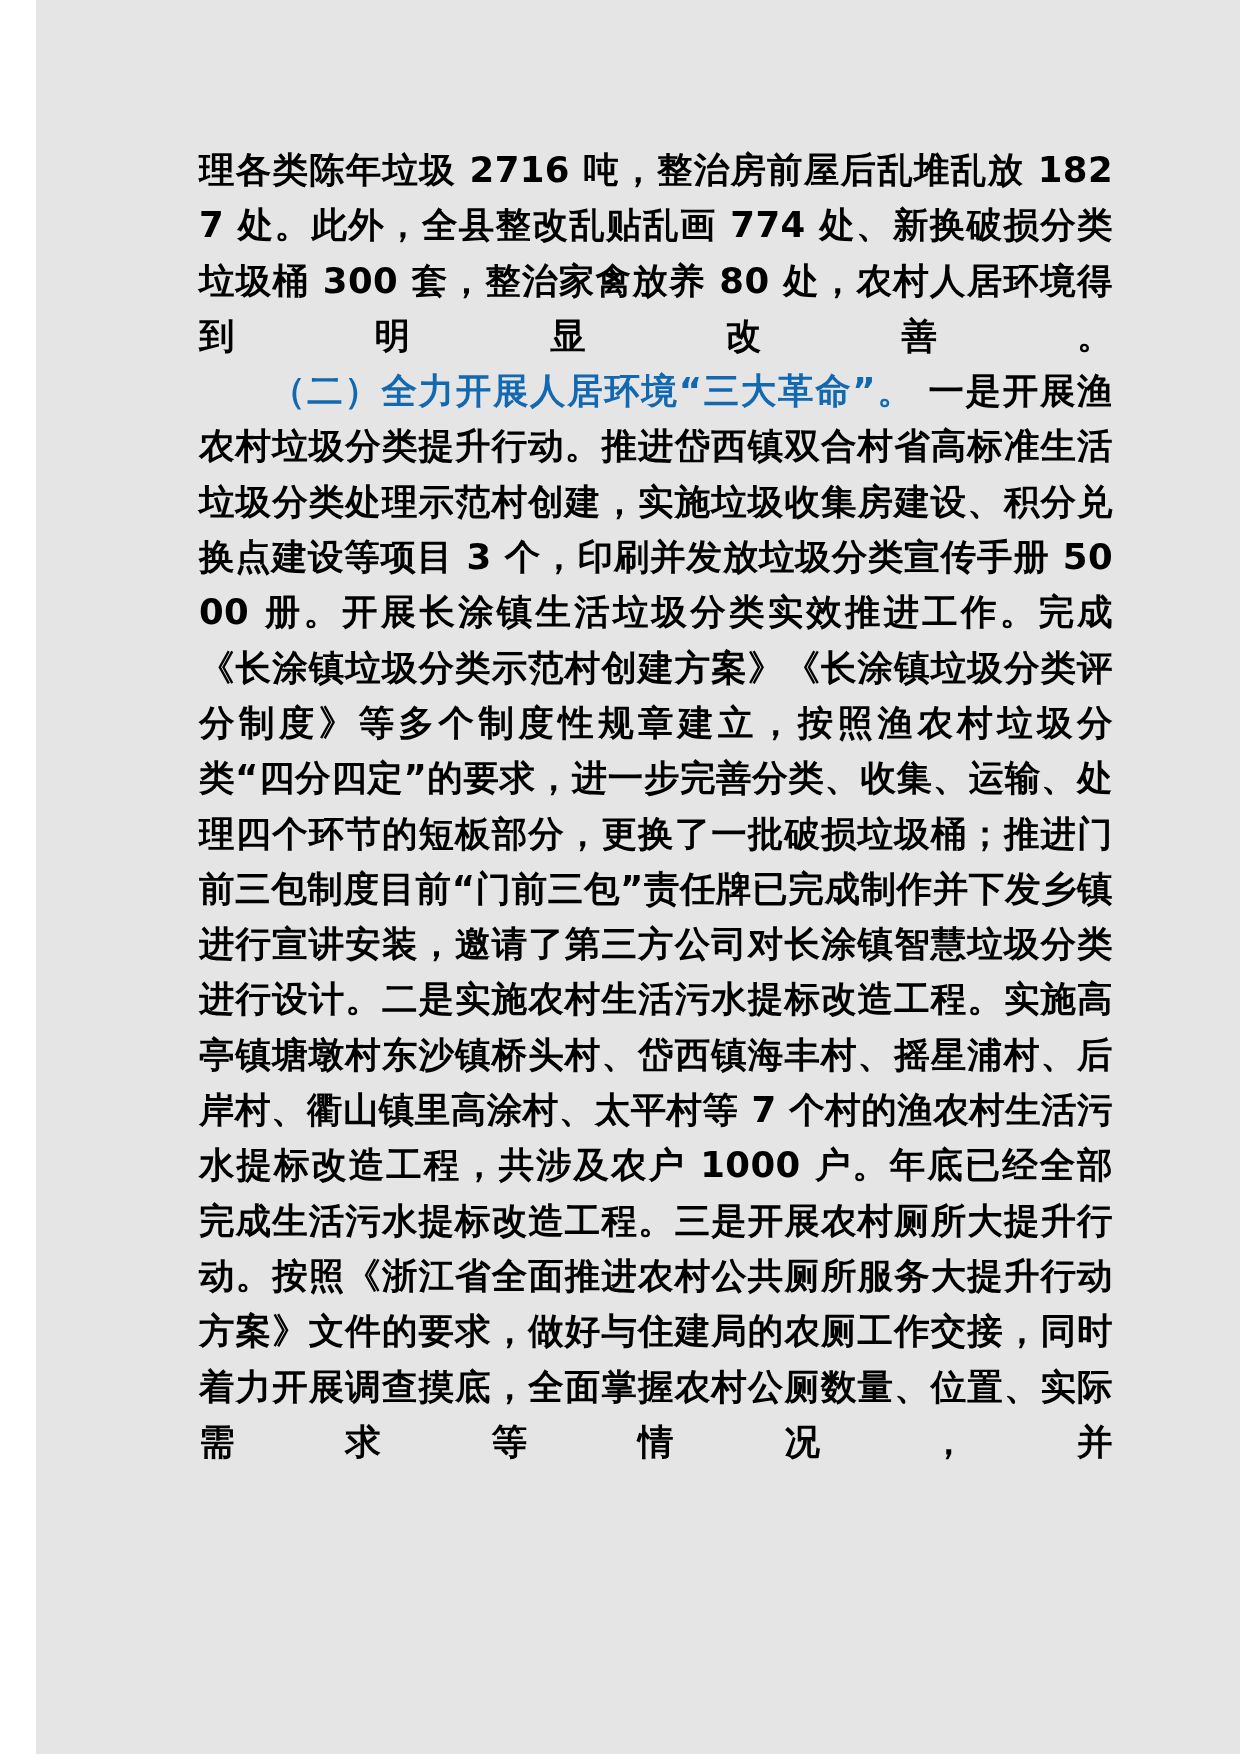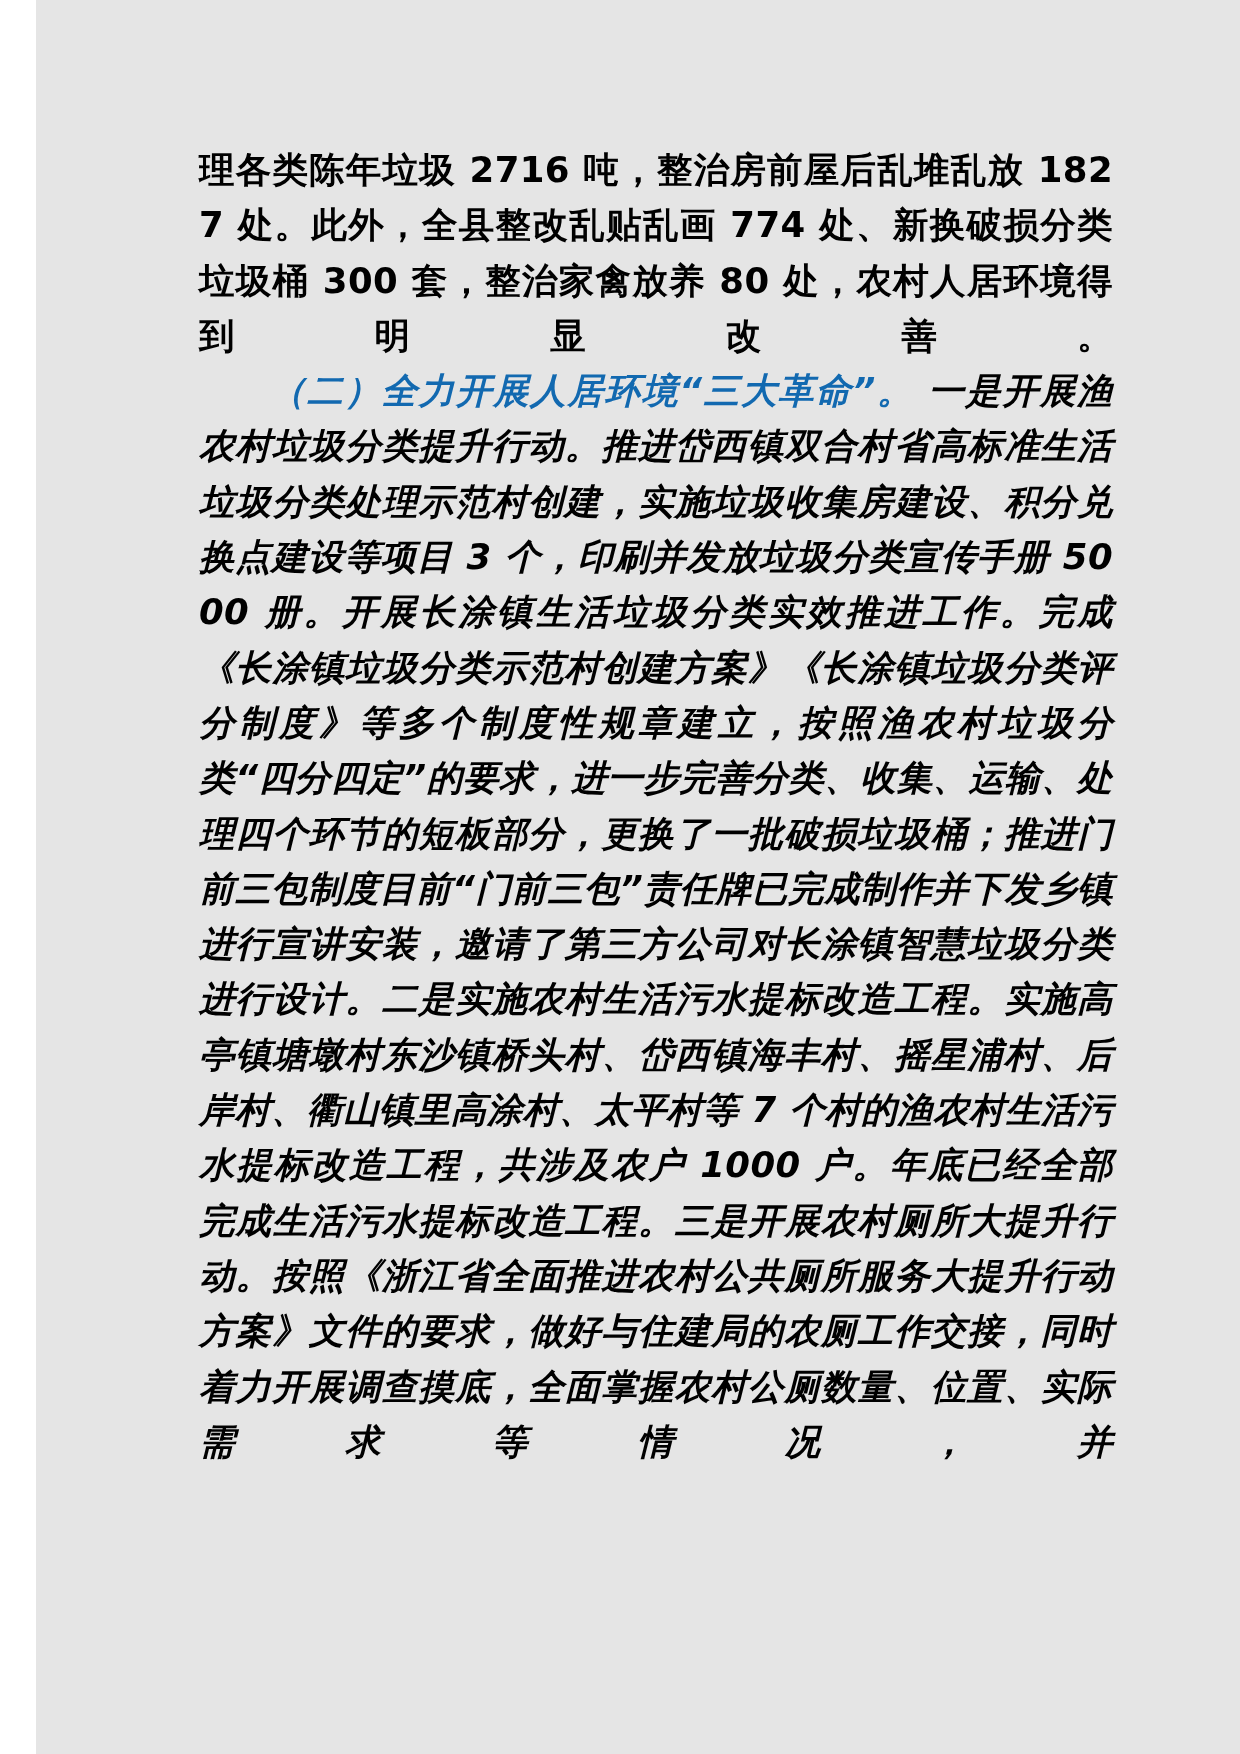--- a/index.html
+++ b/index.html
@@ -41,21 +41,20 @@
     line-height: 55.3px;
     letter-spacing: 0.4px;
     text-align: justify;
     text-justify: inter-character;
     word-break: break-all;
     -webkit-font-smoothing: none;
   }
 
   .para + .para {
     margin-top: 0;
-    font-style: italic;
   }
 
   .para.indent {
     text-indent: 71px;
   }
 
   .blue {
     color: #1269B0;
   }
 

